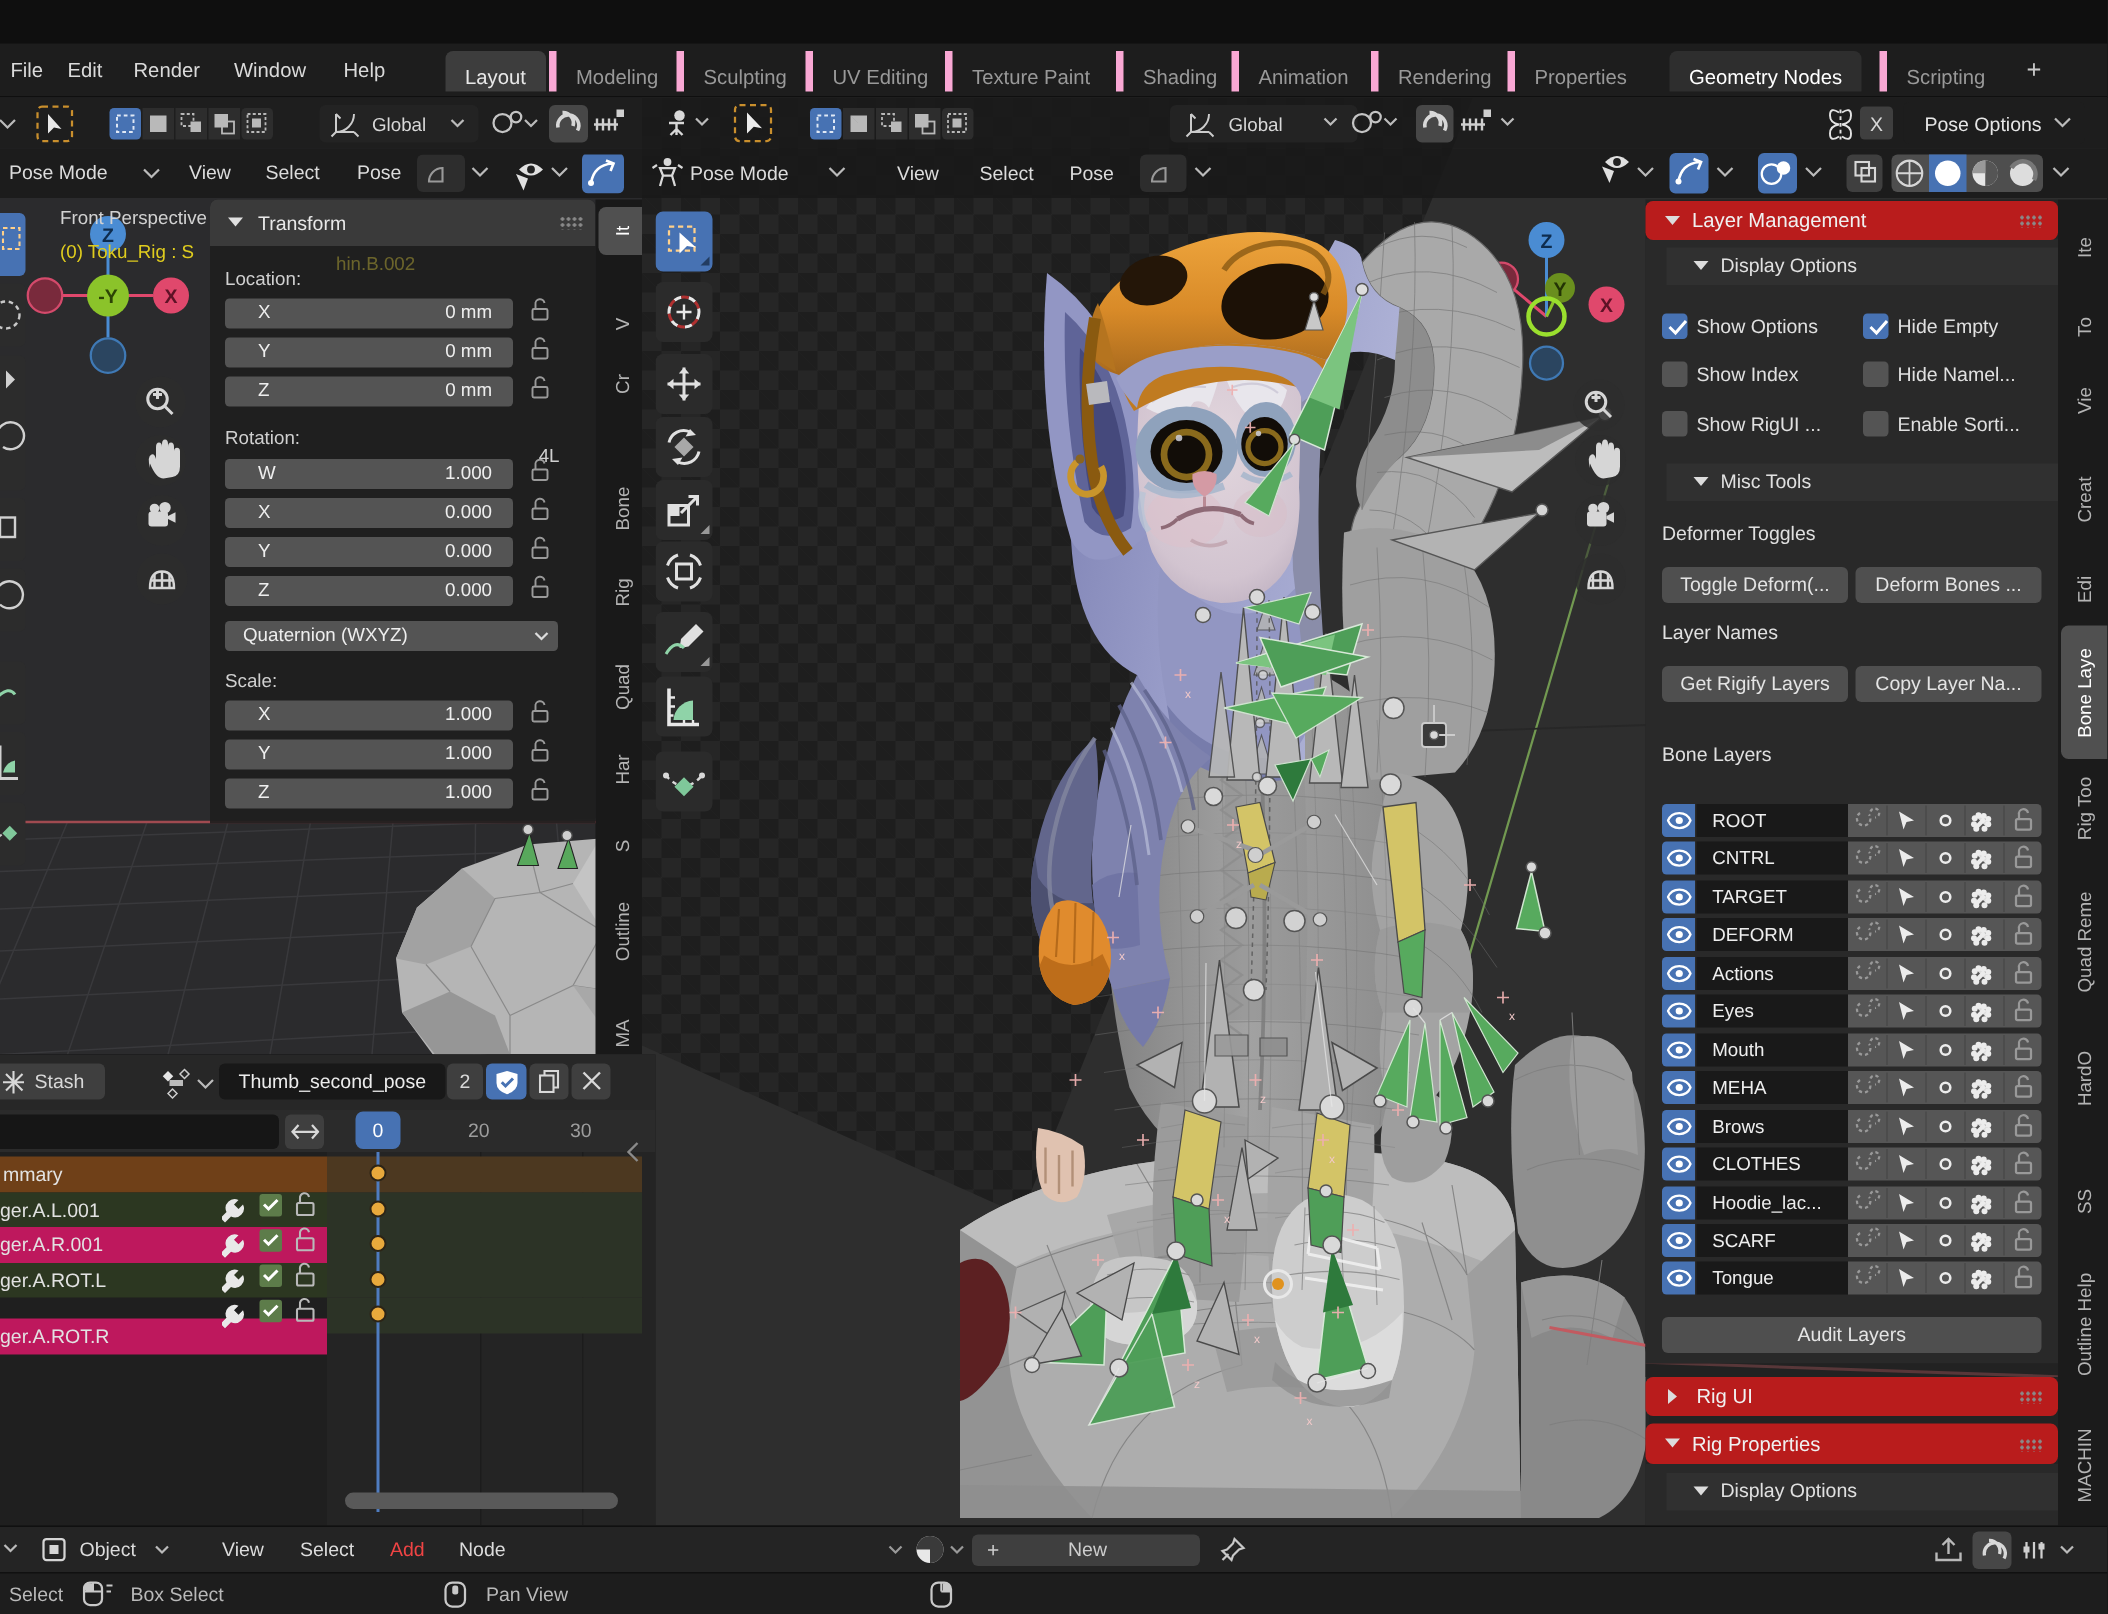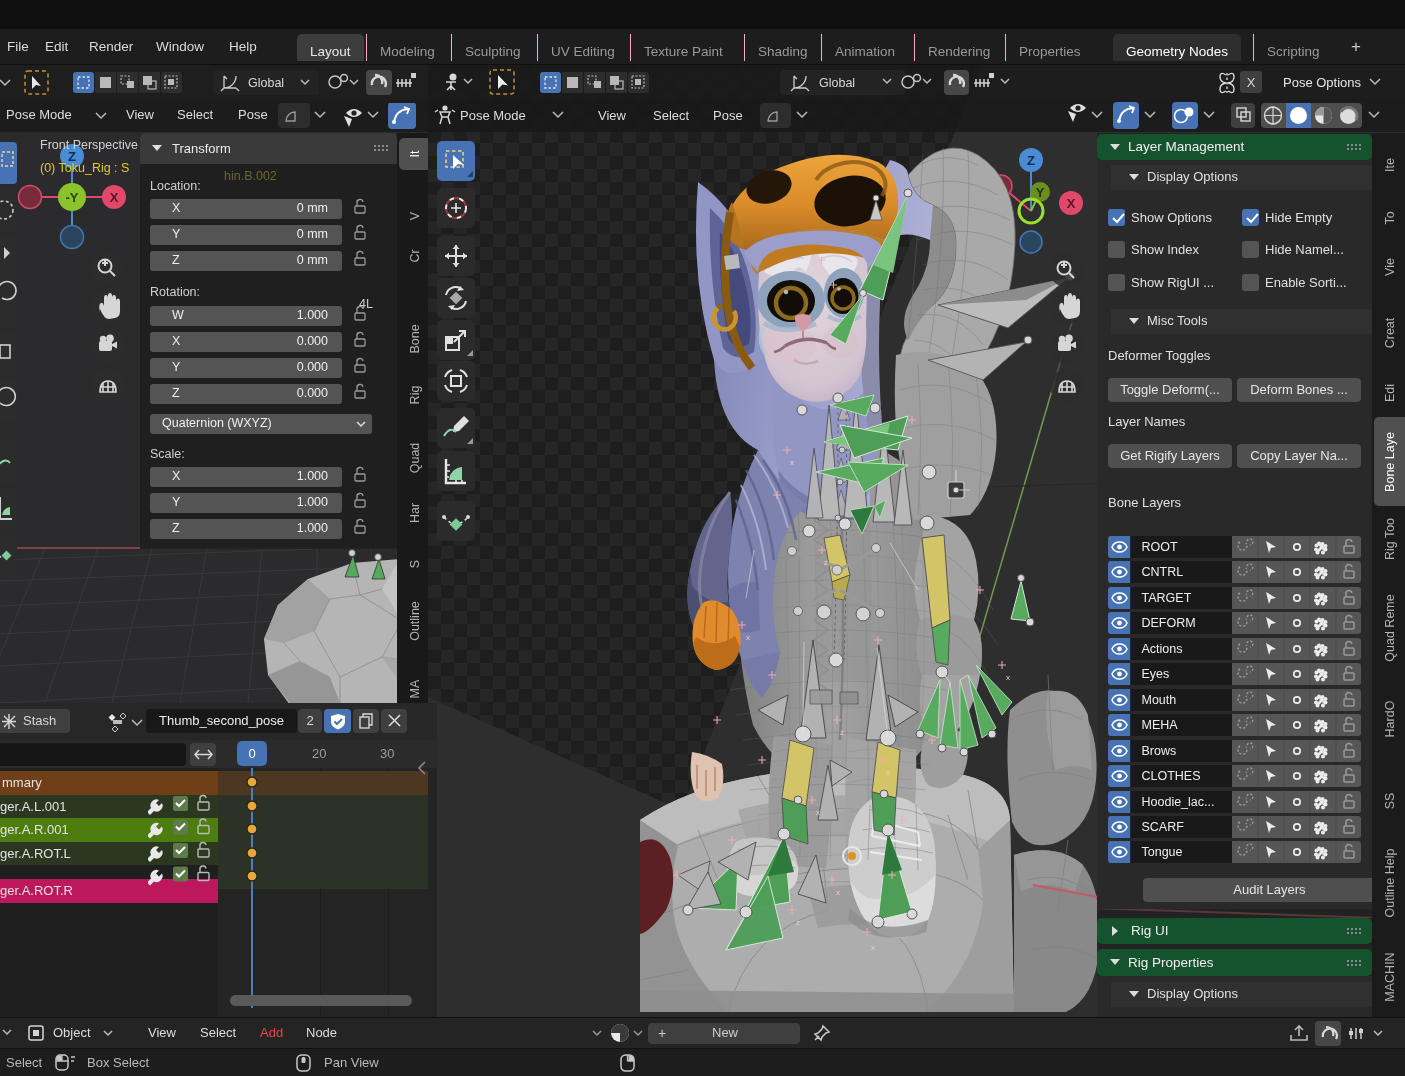--- a/index.html
+++ b/index.html
@@ -6,21 +6,21 @@
 html,body { width:1405px; height:1076px; overflow:hidden; background:#111; }
 body { font-family:"Liberation Sans", sans-serif; -webkit-font-smoothing:antialiased; }
 .abs { position:absolute; }
 #stage { position:relative; width:1405px; height:1076px; }
 
 
 #titlestrip { left:0; top:0; width:1405px; height:29px; background:#0f0f0f; }
 #menubar { left:0; top:29px; width:1405px; height:36px; background:#1d1d1d; border-bottom:1px solid #0f0f0f; }
 .menuitem { position:absolute; top:0; height:36px; line-height:36px; color:#dadada; font-size:13.5px; }
 .wstab { position:absolute; top:5px; height:27px; line-height:27px; padding:4px 13px; color:#999; font-size:13.5px; border-radius:5px 5px 0 0; }
-.wstab.sep { border-left:1px solid #f9a8d4; border-radius:0; }
+.wstab.sep { border-left:5px solid #f9a8d4; border-radius:0; }
 .wstab.active { background:#3d3d3d; color:#e8e8e8; }
 .wstab.bright { color:#fff; background:#2e2e2e; }
 
 
 #lvp { left:0; top:65px; width:428px; height:638px; background:#2b2b2d; overflow:hidden; }
 #lvp-h1 { left:0; top:0; width:428px; height:34px; background:#1e1e1e; }
 #lvp-h2 { left:0; top:34px; width:428px; height:33px; background:rgba(27,27,27,0.95); }
 
 
 #tpanel { left:140px; top:68px; width:257px; height:416px; background:rgba(30,30,30,0.93); border-radius:5px 5px 0 0; }
@@ -51,21 +51,21 @@
 
 #npanel { left:1097px; top:133px; width:275px; height:884px; background:rgba(35,35,35,0.96); }
 #ntabs { left:1372px; top:133px; width:33px; height:884px; background:#1b1b1b; }
 .vtab { position:absolute; left:2px; width:31px; background:#2d2d2d; border-radius:5px 0 0 5px; }
 .vtab span { position:absolute; left:50%; top:50%; transform:translate(-50%,-50%) rotate(-90deg); white-space:nowrap; color:#b4b4b4; font-size:12.5px; }
 .vtab.on { background:#505050; }
 .vtab.on span { color:#fff; }
 
 
 #npanel { font-size:13px; color:#e0e0e0; }
-.nphead { position:absolute; left:0; width:275px; background:#14532d; border-radius:5px; }
+.nphead { position:absolute; left:0; width:275px; background:#b91c1c; border-radius:5px; }
 .npsub { position:absolute; left:14px; width:261px; background:#303030; }
 .tri-d { position:absolute; width:0; height:0; border-left:5.5px solid transparent; border-right:5.5px solid transparent; border-top:6.5px solid #dcdcdc; }
 .tri-r { position:absolute; width:0; height:0; border-top:5.5px solid transparent; border-bottom:5.5px solid transparent; border-left:6.5px solid #dcdcdc; }
 .cbx { position:absolute; width:17px; height:17px; border-radius:3px; background:#545454; }
 .cbx.on { background:#4772b3; }
 .npbtn { position:absolute; height:24px; background:#4f4f4f; border-radius:4px; color:#e4e4e4; text-align:center; line-height:24px; overflow:hidden; white-space:nowrap; }
 .blrow { position:absolute; left:11px; height:22px; }
 .bleye { position:absolute; left:0; width:22px; height:22px; background:#4772b3; border-radius:3px 0 0 3px; }
 .blname { position:absolute; left:22.5px; width:101px; height:22px; background:#191919; color:#eee; font-size:12.5px; line-height:22px; padding-left:11px; }
 .blico { position:absolute; width:129px; height:22px; left:124px; background:#565656; border-radius:0 3px 3px 0; }
@@ -976,21 +976,21 @@
     <span style="position:absolute;left:380px;top:43px;color:#9d9d9d;">30</span>
 
     <div style="position:absolute;left:218px;top:65px;width:219px;height:249px;background:#242424;"></div>
     <div style="position:absolute;left:320px;top:65px;width:1px;height:249px;background:#1c1c1c;"></div>
     <div style="position:absolute;left:388px;top:65px;width:1px;height:249px;background:#1c1c1c;"></div>
 
     <div class="chanrow" style="top:68px;background:#6f4018;width:218px;"><span style="margin-left:2px;">mmary</span></div>
     <div class="chanstrip" style="top:68px;background:#4c3820;"></div>
     <div class="chanrow" style="top:91.5px;background:#2c3721;">ger.A.L.001</div>
     <div class="chanstrip" style="top:91.5px;background:#2c3326;"></div>
-    <div class="chanrow" style="top:115px;background:#4d7c0f;">ger.A.R.001</div>
+    <div class="chanrow" style="top:115px;background:#be185d;">ger.A.R.001</div>
     <div class="chanstrip" style="top:115px;background:#2c3326;"></div>
     <div class="chanrow" style="top:138.5px;background:#2c3721;">ger.A.ROT.L</div>
     <div class="chanstrip" style="top:138.5px;background:#2c3326;"></div>
     <div class="chanrow" style="top:176px;background:#be185d;">ger.A.ROT.R</div>
     <div class="chanstrip" style="top:162px;background:#2c3326;"></div>
 
     <svg class="abs" style="left:148px;top:91px;" width="70" height="95">
       <g id="rowico">
         <path d="M3,14 a6,6 0 0 1 8,-8 l-3,3 3,3 3,-3 a6,6 0 0 1 -8,8 l-4,4 -3,-3 z" fill="#e8e8e8"></path>
         <rect x="25" y="2" width="15" height="15" rx="2" fill="#5d7c4a"></rect>
@@ -1532,21 +1532,21 @@
               <circle cx="93.5" cy="13.5" r="2"></circle>
               <circle cx="91" cy="16.5" r="2"></circle>
             </g>
 <g opacity="0.5" fill="none" stroke="#dcdcdc" stroke-width="1.5">
               <rect x="112" y="10" width="10" height="7" rx="1"></rect>
               <path d="M114,10 v-3 a3,3 0 0 1 6,-1"></path>
             </g>
 </svg>
 </div>
 </div>
-    <div class="npbtn" style="left:11px;top:745px;width:253px;margin-left:35px;">Audit Layers</div>
+    <div class="npbtn" style="left:11px;top:745px;width:253px;">Audit Layers</div>
     <div style="position:absolute;left:0;top:776px;width:275px;height:9px;background:#222;overflow:hidden;">
         <div style="position:absolute;left:0;top:3px;width:275px;height:1.5px;background:rgba(190,95,100,0.35);transform:rotate(2deg);"></div>
       </div>
     <div class="nphead" style="top:785px;height:26px;">
         <span class="tri-r" style="left:15px;top:8px;"></span>
         <span style="position:absolute;left:34px;top:5px;font-size:13.5px;color:#f0f0f0;">Rig UI</span>
         <span class="grip" style="right:10px;top:9px;"></span>
       </div>
     <div class="nphead" style="top:816px;height:27px;">
         <span class="tri-d" style="left:13px;top:10px;"></span>

